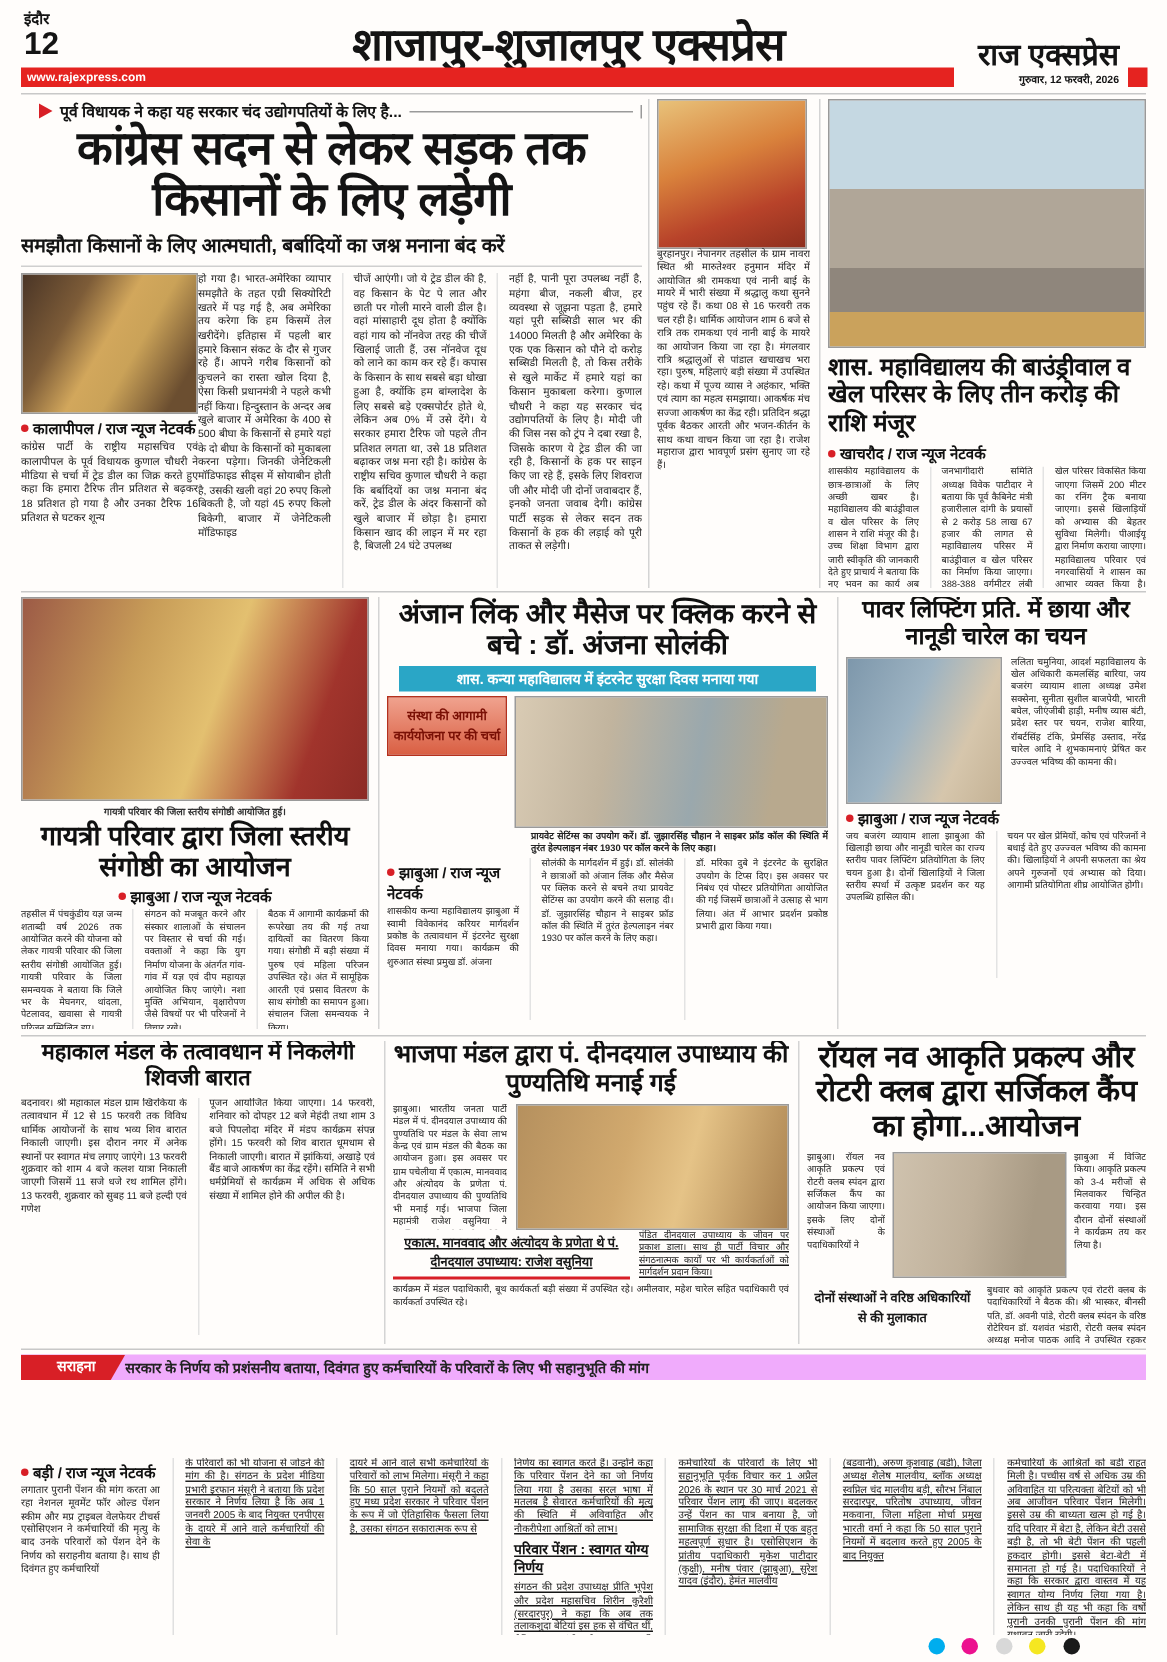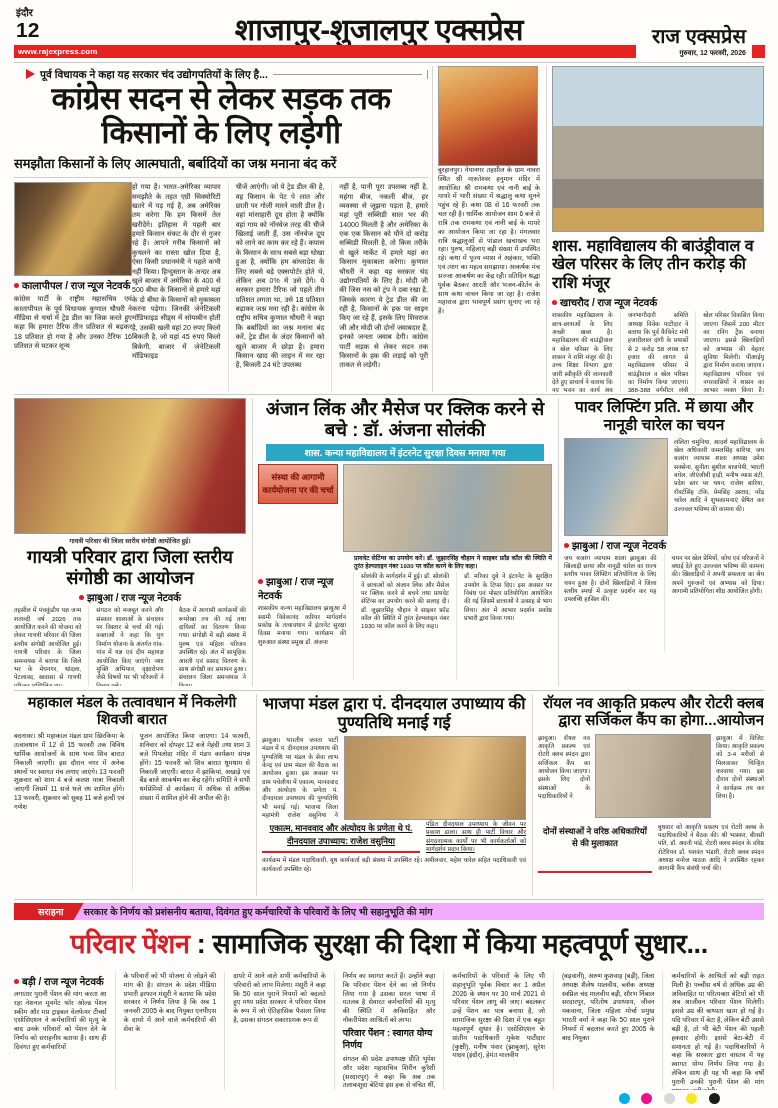--- a/index.html
+++ b/index.html
@@ -53,21 +53,21 @@
             border-bottom:2px solid #d81f26;color:#181818;}
   
   .strip{background:#f0abfc;display:flex;align-items:center;height:17px;overflow:hidden;}
   .saraha{background:#d81f26;color:#fff;font-weight:bold;font-size:9.5px;line-height:17px;
           padding:0 20px 0 24px;clip-path:polygon(0 0,100% 0,86% 100%,0 100%);}
   .striptxt{font-size:9.5px;font-weight:bold;color:#222;}
   .pen-h{font-size:27px;font-weight:900;text-align:center;white-space:nowrap;letter-spacing:-.4px;}
   .red{color:#d81f26;}
   .pcols{display:flex;}
   .pcol{flex:1;min-width:0;}
-  .pcols>.pcol+.pcol{border-left:1px solid #e0e0e0;margin-left:8px;padding-left:8px;}
+  .pcols>.pcol+.pcol{border-left:1px solid #e0e0e0;margin-left:8px;padding-left:8px;text-decoration:underline;}
   .psub{font-size:9.2px;font-weight:900;line-height:1.3;margin:3px 0;color:#111;}
   .dots span{display:inline-block;width:11px;height:11px;border-radius:50%;margin-left:7px;}
 </style>
 </head>
 <body>
 
 <div class="page">
 
   <div class="abs" style="left:16px;top:5px;">
     <div class="city-lbl">इंदौर</div>
@@ -195,40 +195,37 @@
     <div style="display:flex;gap:6px;margin-top:0;text-decoration:underline;">
       <div class="quotebox" style="width:152px;flex:none;">एकात्म, मानववाद और अंत्योदय के प्रणेता थे पं. दीनदयाल उपाध्याय: राजेश वसुनिया</div>
       <div class="b6" style="flex:1;overflow:hidden;">पंडित दीनदयाल उपाध्याय के जीवन पर प्रकाश डाला। साथ ही पार्टी विचार और संगठनात्मक कार्यों पर भी कार्यकर्ताओं को मार्गदर्शन प्रदान किया।</div>
     </div>
     <div class="b6" style="margin-top:3px;">कार्यक्रम में मंडल पदाधिकारी, बूथ कार्यकर्ता बड़ी संख्या में उपस्थित रहे। अमीलवार, महेश चारेल सहित पदाधिकारी एवं कार्यकर्ता उपस्थित रहे।</div>
   </div>
 
   <div class="abs vr" style="left:532px;top:694px;height:202px;"></div>
 
   <div class="abs" style="left:538px;top:694px;width:226px;height:202px;overflow:hidden;">
-    <div class="h-md" style="font-size:15px;text-align:right;">रॉयल नव आकृति प्रकल्प और रोटरी क्लब द्वारा सर्जिकल कैंप का होगा...आयोजन</div>
+    <div class="h-md" style="font-size:20px;">रॉयल नव आकृति प्रकल्प और रोटरी क्लब द्वारा सर्जिकल कैंप का होगा...आयोजन</div>
     <div style="display:flex;gap:5px;margin-top:5px;">
       <div class="b6" style="width:52px;flex:none;height:84px;overflow:hidden;">झाबुआ। रॉयल नव आकृति प्रकल्प एवं रोटरी क्लब स्पंदन द्वारा सर्जिकल कैंप का आयोजन किया जाएगा। इसके लिए दोनों संस्थाओं के पदाधिकारियों ने</div>
       <div class="ph ph-royal" style="width:116px;height:84px;flex:none;"></div>
       <div class="b6" style="flex:1;height:84px;overflow:hidden;">झाबुआ में विजिट किया। आकृति प्रकल्प को 3-4 मरीजों से मिलवाकर चिन्हित करवाया गया। इस दौरान दोनों संस्थाओं ने कार्यक्रम तय कर लिया है।</div>
     </div>
     <div style="display:flex;gap:6px;margin-top:5px;">
       <div class="quotebox" style="width:108px;flex:none;">दोनों संस्थाओं ने वरिष्ठ अधिकारियों से की मुलाकात</div>
       <div class="b6" style="flex:1;overflow:hidden;">बुधवार को आकृति प्रकल्प एवं रोटरी क्लब के पदाधिकारियों ने बैठक की। श्री भास्कर, बीनसी पति, डॉ. अवनी पांडे, रोटरी क्लब स्पंदन के वरिष्ठ रोटेरियन डॉ. यशवंत भंडारी, रोटरी क्लब स्पंदन अध्यक्ष मनोज पाठक आदि ने उपस्थित रहकर आगामी कैंप संबंधी चर्चा की।</div>
     </div>
   </div>
 
   <div class="abs hr" style="left:14px;top:899px;width:750px;"></div>
 
   <div class="abs strip" style="left:14px;top:903px;width:750px;">
     <span class="saraha">सराहना</span>
     <span class="striptxt">सरकार के निर्णय को प्रशंसनीय बताया, दिवंगत हुए कर्मचारियों के परिवारों के लिए भी सहानुभूति की मांग</span>
-  </div>
-  <div class="abs pen-h" style="left:14px;top:924px;width:750px;">
-    <span class="red">परिवार पेंशन</span><span> : सामाजिक सुरक्षा की दिशा में किया महत्वपूर्ण सुधार...</span>
   </div>
   <div class="abs pcols" style="left:14px;top:972px;width:750px;height:118px;overflow:hidden;">
     <div class="pcol">
       <div class="byl"><span class="dot"></span><span>बड़ी / राज न्यूज नेटवर्क</span></div>
       <div class="b65">लगातार पुरानी पेंशन की मांग करता आ रहा नेशनल मूवमेंट फॉर ओल्ड पेंशन स्कीम और मप्र ट्राइबल वेलफेयर टीचर्स एसोसिएशन ने कर्मचारियों की मृत्यु के बाद उनके परिवारों को पेंशन देने के निर्णय को सराहनीय बताया है। साथ ही दिवंगत हुए कर्मचारियों</div>
     </div>
     <div class="pcol b65">के परिवारों को भी योजना से जोड़ने की मांग की है। संगठन के प्रदेश मीडिया प्रभारी इरफान मंसूरी ने बताया कि प्रदेश सरकार ने निर्णय लिया है कि अब 1 जनवरी 2005 के बाद नियुक्त एनपीएस के दायरे में आने वाले कर्मचारियों की सेवा के</div>
     <div class="pcol b65">दायरे में आने वाले सभी कर्मचारियों के परिवारों को लाभ मिलेगा। मंसूरी ने कहा कि 50 साल पुराने नियमों को बदलते हुए मध्य प्रदेश सरकार ने परिवार पेंशन के रूप में जो ऐतिहासिक फैसला लिया है, उसका संगठन सकारात्मक रूप से</div>
     <div class="pcol">
       <div class="b65">निर्णय का स्वागत करते हैं। उन्होंने कहा कि परिवार पेंशन देने का जो निर्णय लिया गया है उसका सरल भाषा में मतलब है सेवारत कर्मचारियों की मृत्यु की स्थिति में अविवाहित और नौकरीपेशा आश्रितों को लाभ।</div>

